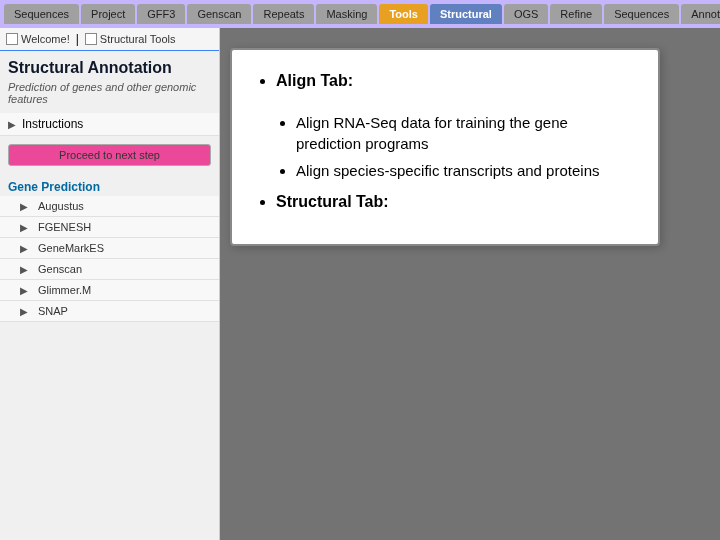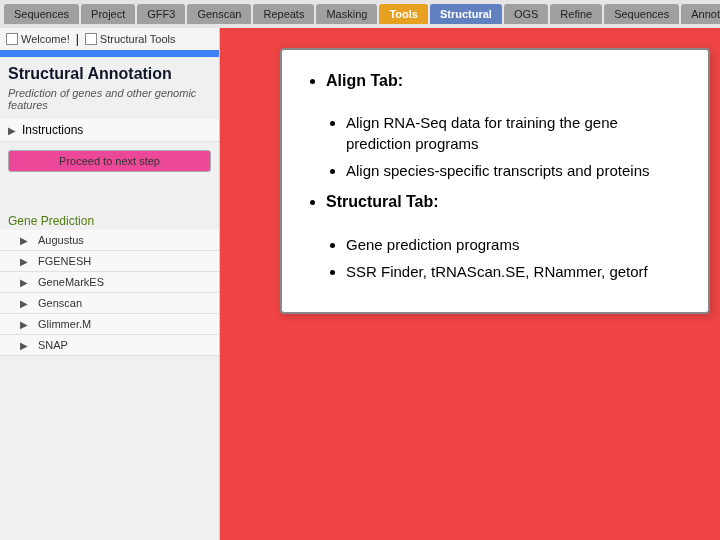--- a/index.html
+++ b/index.html
@@ -9,21 +9,21 @@
       background: #d0d0d0;
       width: 720px;
       height: 540px;
       overflow: hidden;
     }
 
     
     .top-nav {
       display: flex;
       align-items: center;
-      background: #e5e5e5;
+      background: #c4b5fd;
       height: 28px;
       padding: 0 4px;
       gap: 2px;
     }
 
     .nav-tab {
       padding: 4px 10px;
       background: #a0a0a0;
       color: #222;
       font-size: 11px;
@@ -58,21 +58,21 @@
       display: flex;
       flex-direction: column;
       overflow-y: auto;
     }
 
     .breadcrumb-bar {
       display: flex;
       align-items: center;
       padding: 4px 6px;
       gap: 6px;
-      border-bottom: 7px solid #3b82f6;
+      border-bottom: 1px solid #3b82f6;
       background: #f5f5f5;
     }
 
     .breadcrumb-item {
       display: flex;
       align-items: center;
       gap: 3px;
       font-size: 11px;
       color: #333;
     }
@@ -125,24 +125,23 @@
       cursor: pointer;
       font-size: 11px;
       color: #333;
     }
 
     .gene-prediction-section {
       padding: 6px 8px 2px 8px;
     }
 
     .gene-prediction-title {
-      font-weight: normal;
+      font-weight: bold;
       font-size: 12px;
-      color: #4d7c0f;
-      margin-top: 28px;
+      color: #0369a1;
     }
 
     .other-features-label {
       padding: 4px 8px;
       font-weight: bold;
       font-size: 12px;
       color: #c05000;
       background: #f0f0f0;
     }
 
@@ -157,25 +156,24 @@
 
     .tool-name {
       font-size: 11px;
       color: #333;
       margin-left: 4px;
     }
 
     
     .right-panel {
       flex: 1;
-      background: #ef4444;
+      background: #737373;
       position: relative;
       display: flex;
       align-items: flex-start;
-      justify-content: flex-end;
       padding: 10px;
     }
 
     .info-popup {
       background: #fff;
       border: 2px solid #888;
       border-radius: 4px;
       padding: 20px 24px;
       max-width: 430px;
       width: 100%;
@@ -304,23 +302,19 @@
       <ul class="top-level">
         <li>
           <strong>Align Tab:</strong>
           <ul class="sub-list">
             <li>Align RNA-Seq data for training the gene prediction programs</li>
             <li>Align species-specific transcripts and proteins</li>
           </ul>
         </li>
         <li>
           <strong>Structural Tab:</strong>
-          <ul class="sub-list">
-            <li>Gene prediction programs</li>
-            <li>SSR Finder, tRNAScan.SE, RNammer, getorf</li>
-          </ul>
         </li>
       </ul>
     </div>
 
   </div>
 
 </div>
 
 </body></html>

